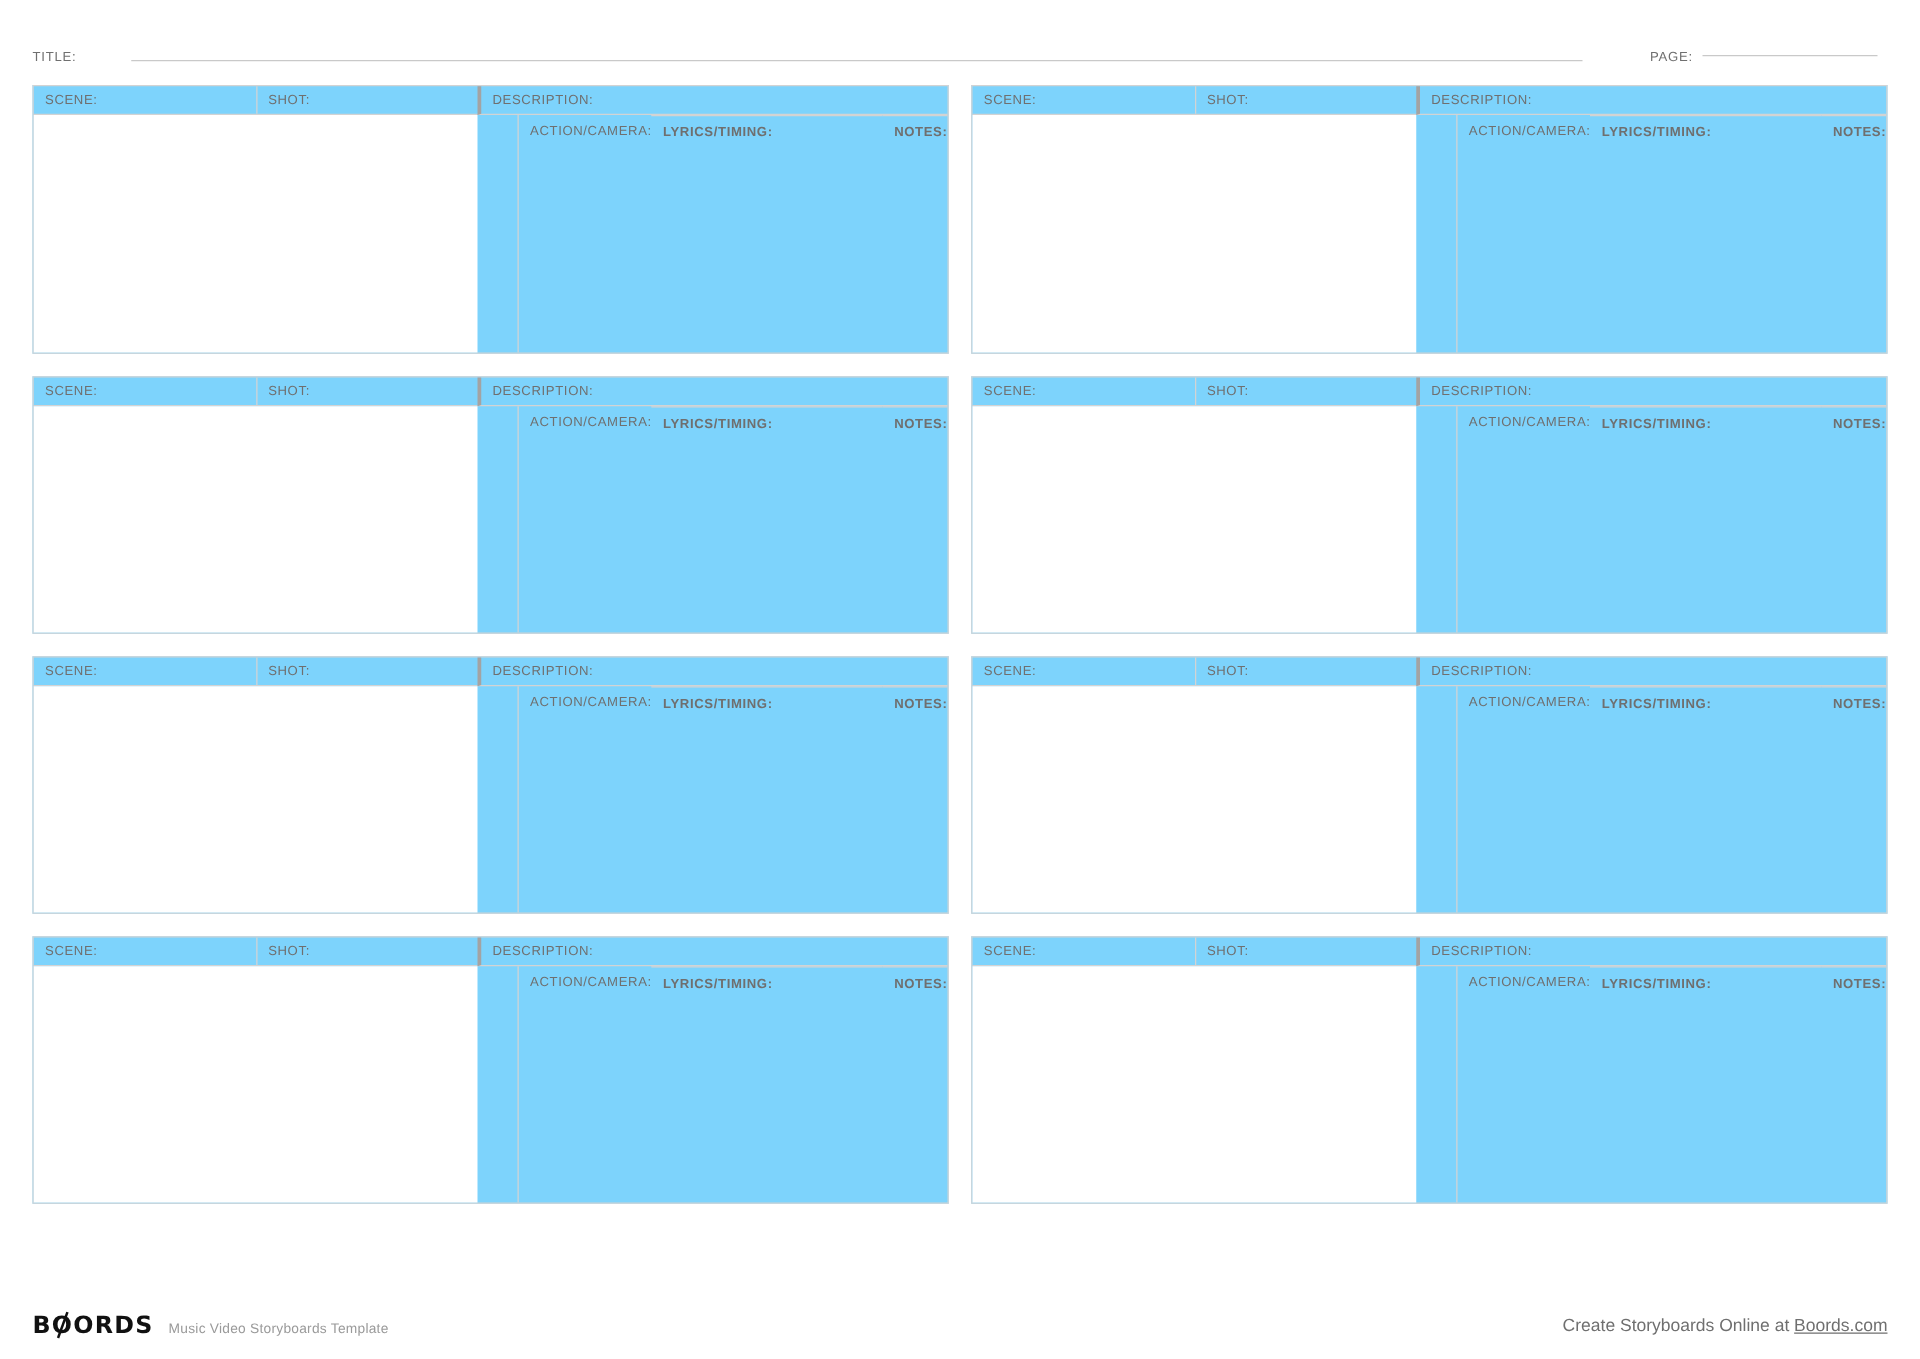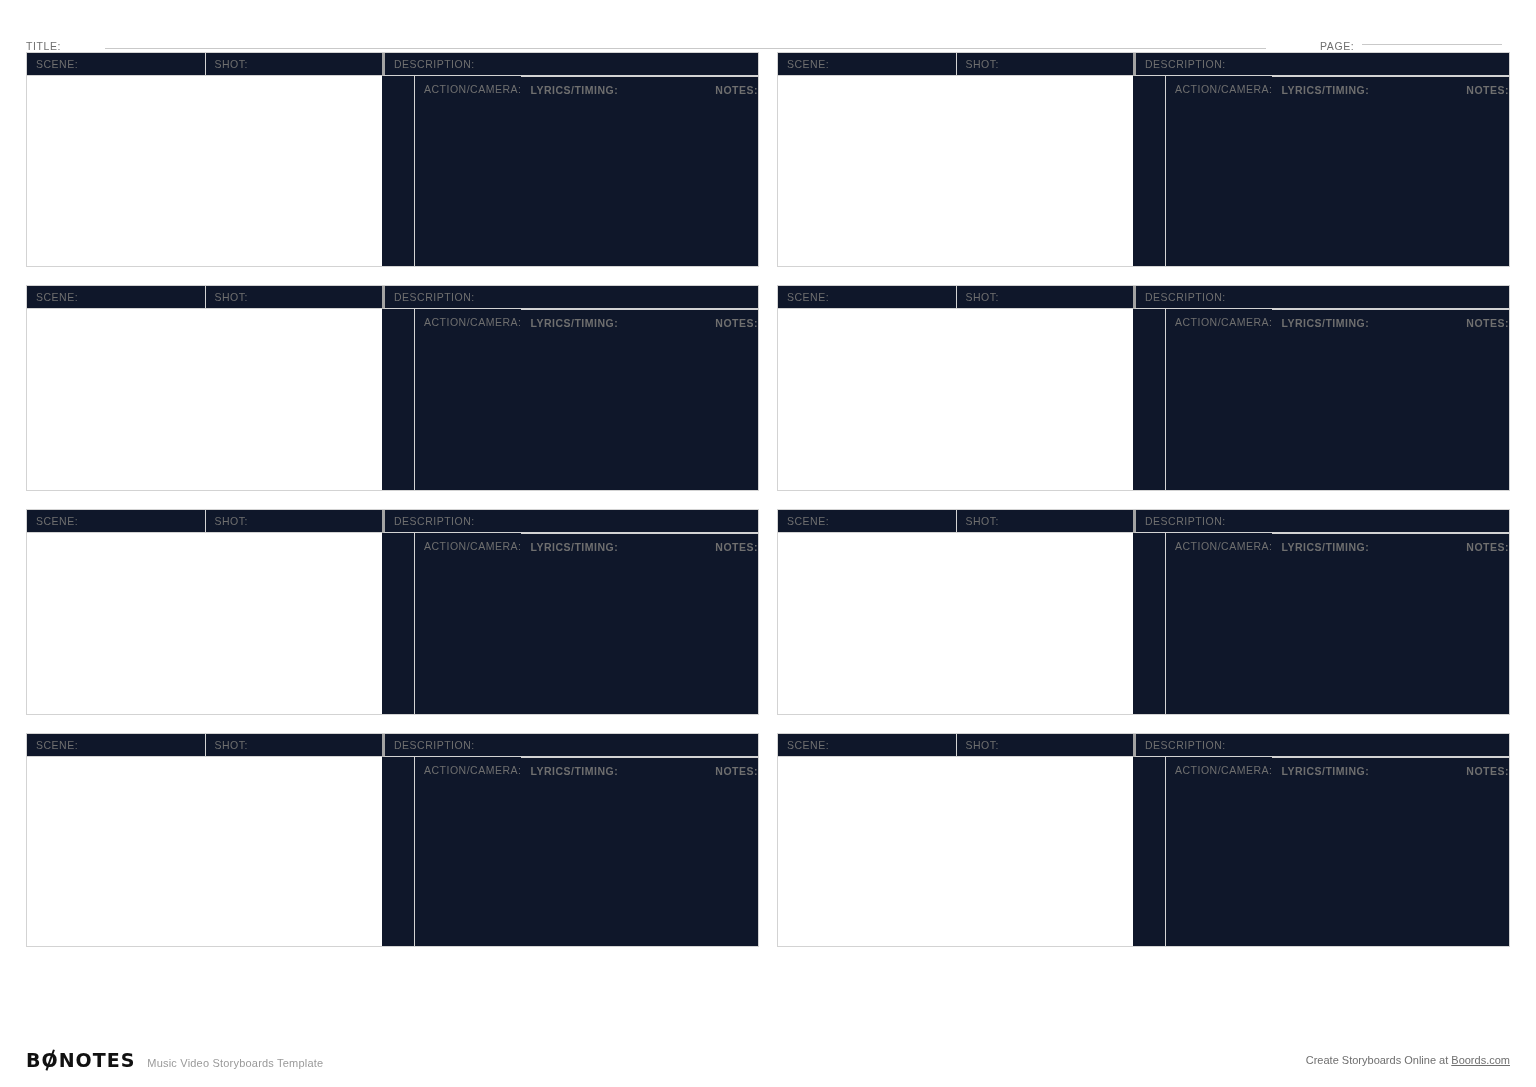--- a/index.html
+++ b/index.html
@@ -23,21 +23,21 @@
     padding: 26px 26px 0 26px;
     position: relative;
   }
 
   
   .header {
     display: flex;
     align-items: flex-end;
     height: 26px;
     padding: 0 0 0 0;
-    margin-bottom: 0;
+    margin-bottom: 16px;
     gap: 36px;
   }
   .header .title-label,
   .header .page-label {
     font-size: 10.5px;
     letter-spacing: 0.6px;
     color: #6f6f6f;
     white-space: nowrap;
     line-height: 12px;
   }
@@ -64,21 +64,21 @@
     grid-template-columns: 1fr 1fr;
     column-gap: 18px;
     row-gap: 18px;
   }
 
   .cell {
     border: 1px solid #d3d3d3;
     display: grid;
     grid-template-columns: 355px 1fr;
     grid-template-rows: 23px 1fr;
-    background: #0f172a;
+    background: #7dd3fc;
   }
 
   
   .scene-shot {
     display: grid;
     grid-template-columns: 1fr 1fr;
     border-bottom: 1px solid #d3d3d3;
   }
   .scene-shot .fld {
     display: flex;
@@ -176,21 +176,21 @@
     height: 22px;
     background: #111;
     transform: translateX(-50%) rotate(20deg);
   }
   .footer-sub {
     font-size: 11px;
     color: #9a9a9a;
     letter-spacing: 0.2px;
   }
   .footer-right {
-    font-size: 11px;
+    font-size: 14px;
     color: #6f6f6f;
   }
   .footer-right a {
     color: #6f6f6f;
     text-decoration: underline;
   }
 </style>
 </head>
 <body>
 
@@ -322,19 +322,19 @@
       <div class="right-col">
         <div class="sub action">ACTION/CAMERA:</div>
         <div class="sub lyrics">LYRICS/TIMING:</div>
         <div class="sub notes">NOTES:</div>
       </div>
     </div>
   </div>
 
   <div class="footer">
     <div class="footer-left">
-      <div class="logo"><span>B</span><span class="o-slash">O</span><span>NOTES</span></div>
+      <div class="logo"><span>B</span><span class="o-slash">O</span><span>ORDS</span></div>
       <div class="footer-sub">Music Video Storyboards Template</div>
     </div>
     <div class="footer-right"><span>Create Storyboards Online at </span><a href="#">Boords.com</a></div>
   </div>
 
 </div>
 
 </body></html>

